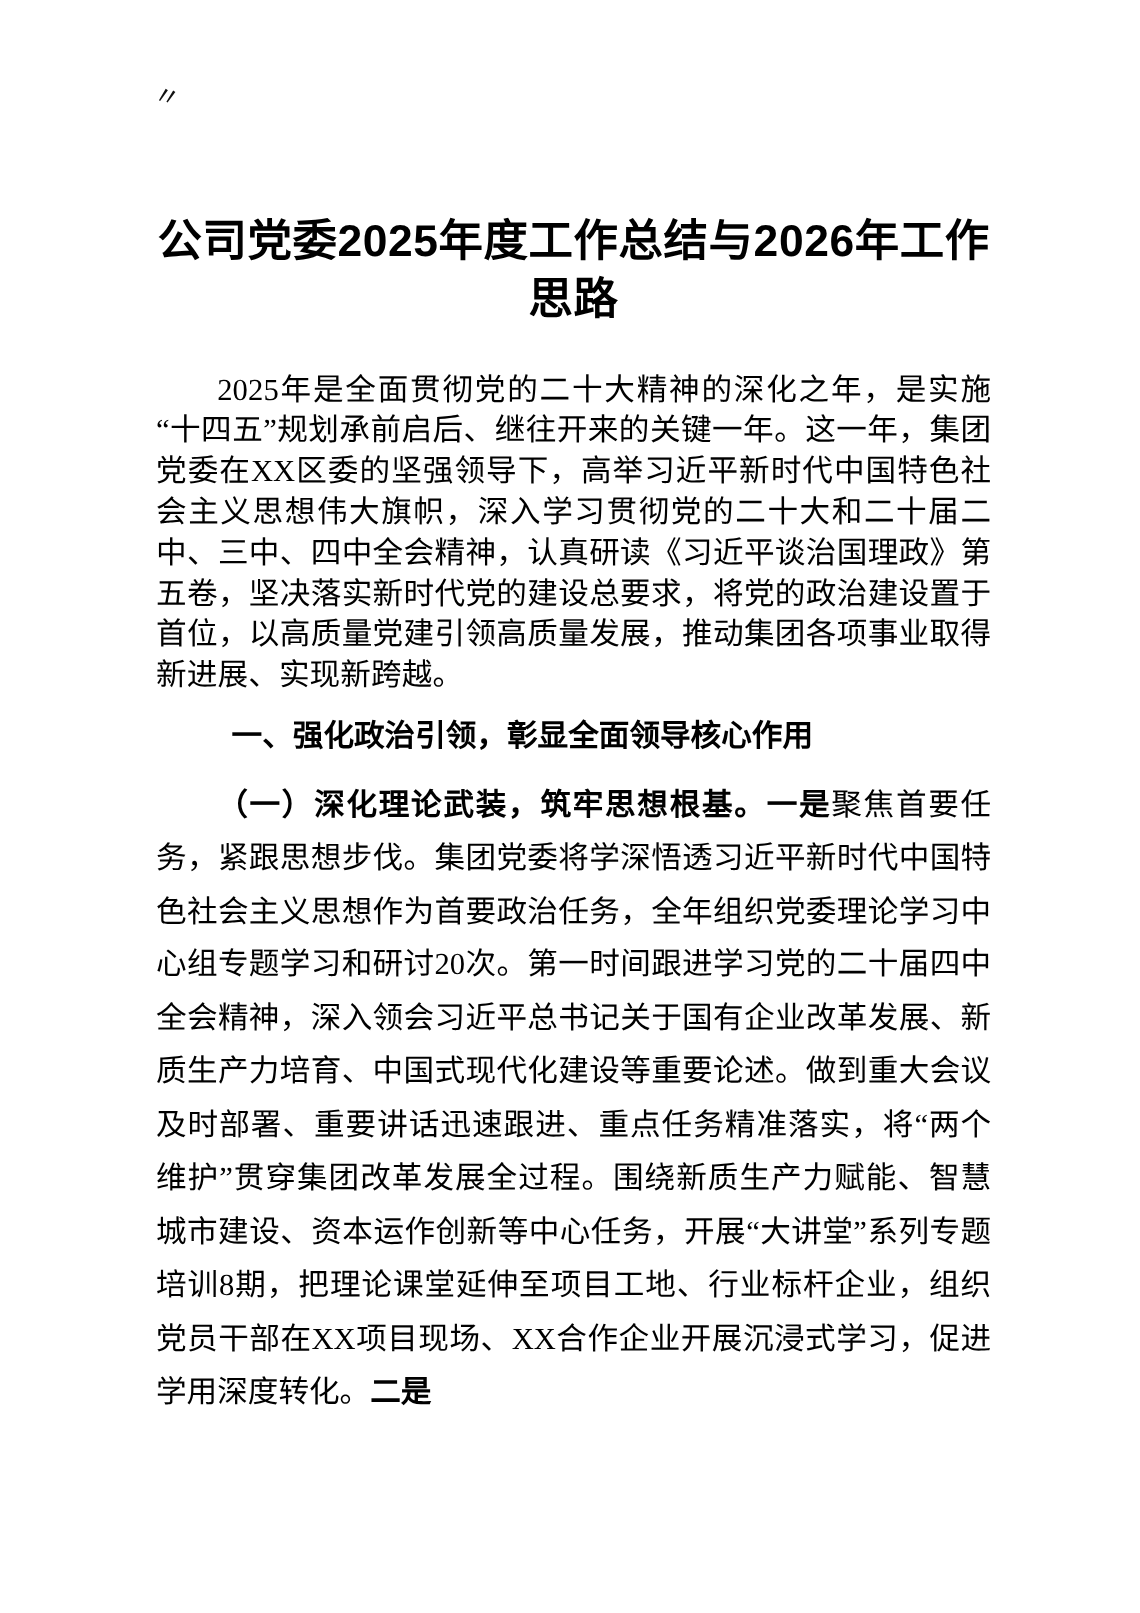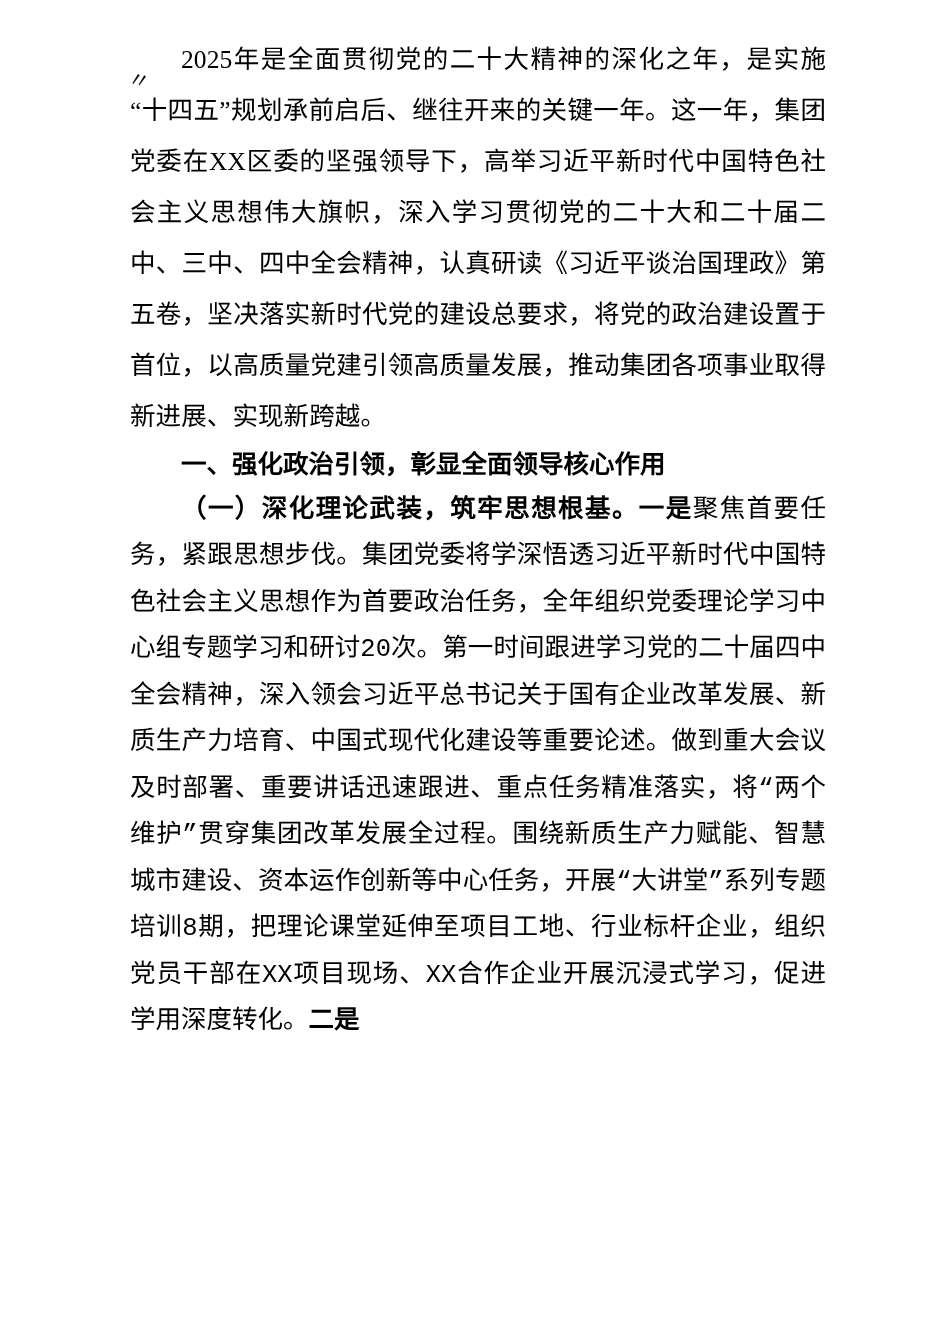--- a/index.html
+++ b/index.html
@@ -55,30 +55,30 @@
 
   .body-block {
     margin-top: 34px;
   }
 
   p.para {
     margin: 0;
     padding: 0;
     font-family: "Liberation Serif", "DejaVu Serif", serif;
     font-size: 25.5px;
-    line-height: 51px;
+    line-height: 34px;
     text-align: justify;
     text-justify: inter-ideograph;
     text-indent: 2em;
     color: #000000;
     letter-spacing: 0.1px;
   }
 
   p.heading-1 {
-    margin: 0;
+    margin: 12px;
     padding: 0;
     font-family: "Liberation Sans", "DejaVu Sans", sans-serif;
     font-weight: 700;
     font-size: 25.5px;
     line-height: 44.5px;
     text-indent: 2em;
     color: #000000;
   }
 
   p.heading-2 {
@@ -91,33 +91,34 @@
     text-indent: 2em;
     color: #000000;
   }
 
   .strong-run {
     font-family: Liberation Serif, serif;
     font-weight: 700;
   }
 
   .normal-run {
-    font-family: Liberation Mono, monospace;
+    font-family: Liberation Serif, serif;
     font-weight: 400;
   }
 </style>
 </head>
 <body>
 
 <div class="page">
 
   <div class="stray-mark">〃</div>
 
   <div class="content">
 
+    <h1 class="doc-title">公司党委2025年度工作总结与2026年工作思路</h1>
 
     <div class="body-block">
 
       <p class="para">2025年是全面贯彻党的二十大精神的深化之年，是实施“十四五”规划承前启后、继往开来的关键一年。这一年，集团党委在XX区委的坚强领导下，高举习近平新时代中国特色社会主义思想伟大旗帜，深入学习贯彻党的二十大和二十届二中、三中、四中全会精神，认真研读《习近平谈治国理政》第五卷，坚决落实新时代党的建设总要求，将党的政治建设置于首位，以高质量党建引领高质量发展，推动集团各项事业取得新进展、实现新跨越。</p>
 
       <p class="heading-1">一、强化政治引领，彰显全面领导核心作用</p>
 
       <p class="heading-2">
         <span class="strong-run">（一）深化理论武装，筑牢思想根基。一是</span><span class="normal-run">聚焦首要任务，紧跟思想步伐。集团党委将学深悟透习近平新时代中国特色社会主义思想作为首要政治任务，全年组织党委理论学习中心组专题学习和研讨20次。第一时间跟进学习党的二十届四中全会精神，深入领会习近平总书记关于国有企业改革发展、新质生产力培育、中国式现代化建设等重要论述。做到重大会议及时部署、重要讲话迅速跟进、重点任务精准落实，将“两个维护”贯穿集团改革发展全过程。围绕新质生产力赋能、智慧城市建设、资本运作创新等中心任务，开展“大讲堂”系列专题培训8期，把理论课堂延伸至项目工地、行业标杆企业，组织党员干部在XX项目现场、XX合作企业开展沉浸式学习，促进学用深度转化。</span><span class="strong-run">二是</span>
       </p>

